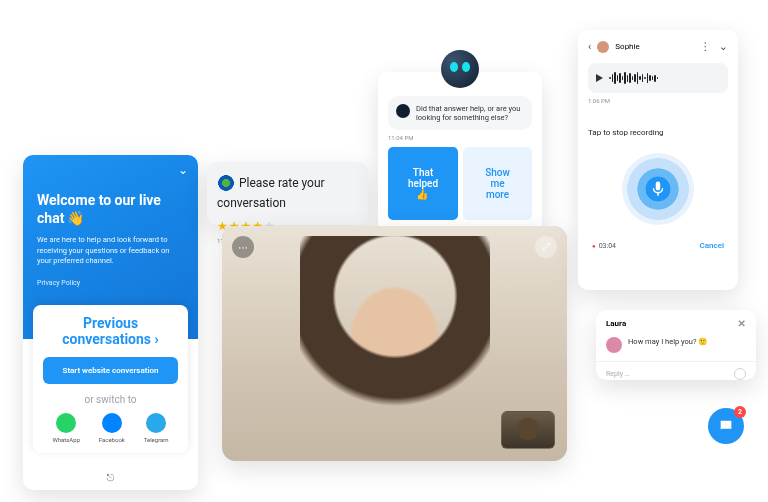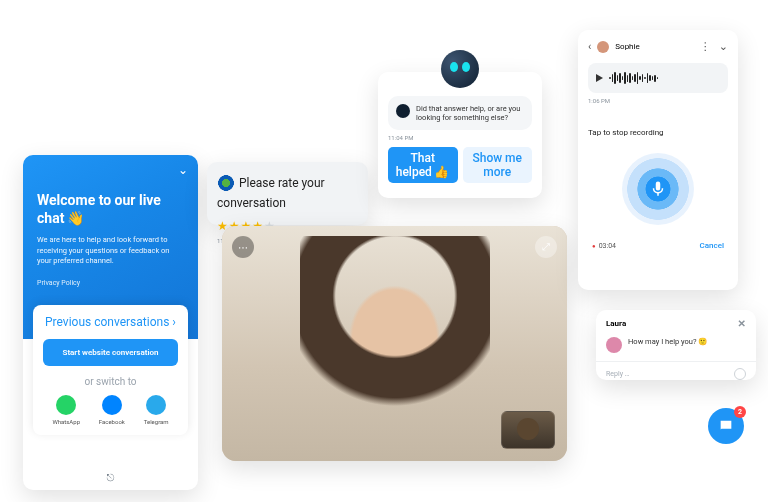--- a/index.html
+++ b/index.html
@@ -7,21 +7,21 @@
 .card{position:absolute;background:#fff;border-radius:10px;box-shadow:0 8px 24px rgba(0,0,0,.12)}
 
 
 .livechat{left:23px;top:155px;width:175px;height:335px;overflow:hidden}
 .lc-head{background:linear-gradient(150deg,#1f95f6 0%,#1787e8 40%,#1375d6 100%);height:184px;padding:14px;color:#fff;position:relative}
 .lc-chev{position:absolute;right:10px;top:8px;color:#fff;font-size:12px}
 .lc-title{font-size:14px;font-weight:700;margin-top:22px;line-height:1.3}
 .lc-sub{font-size:7.5px;opacity:.92;margin-top:8px;line-height:1.4}
 .lc-priv{font-size:7px;opacity:.85;margin-top:12px}
 .lc-body{background:#fff;margin:-34px 10px 0;border-radius:8px;box-shadow:0 -2px 10px rgba(0,0,0,.1);padding:10px;text-align:center;position:relative;z-index:1}
-.lc-prev{font-size:12px;color:#1f95f6;font-weight:400}
+.lc-prev{font-size:14px;color:#1f95f6;font-weight:700}
 .lc-btn{background:#1f95f6;color:#fff;font-size:8px;font-weight:600;padding:9px;border-radius:6px;margin-top:10px}
 .lc-switch{font-size:10px;color:#9aa3ad;margin-top:10px}
 .lc-ch{display:flex;justify-content:space-around;margin-top:8px}
 .lc-ch-item{text-align:center}
 .lc-ch-icon{width:20px;height:20px;border-radius:50%;margin:0 auto 3px}
 .lc-ch-lbl{font-size:6px;color:#555}
 .lc-foot{position:absolute;bottom:6px;left:0;right:0;text-align:center;color:#6e7a85;font-size:10px}
 
 
 .rating{left:207px;top:162px;width:161px;height:63px;padding:10px;background:#f1f3f5}
@@ -34,21 +34,21 @@
 
 .bot{left:378px;top:72px;width:164px;padding:12px 10px 10px;background:#fff}
 .bot-head{width:38px;height:38px;border-radius:50%;background:radial-gradient(circle at 30% 30%,#3d5470,#0f1f30);position:absolute;top:-22px;left:50%;transform:translateX(-50%)}
 .bot-head::before,.bot-head::after{content:"";position:absolute;width:8px;height:10px;background:#19e2ee;border-radius:50%;top:12px}
 .bot-head::before{left:9px}
 .bot-head::after{right:9px}
 .bot-bubble{background:#f4f6f8;border-radius:10px;padding:8px;font-size:7.5px;color:#333;margin-top:12px;display:flex;gap:6px}
 .bot-av{width:14px;height:14px;border-radius:50%;background:#0f1f30;flex-shrink:0}
 .bot-ts{font-size:6px;color:#8a939c;margin:4px 0 6px}
 .bot-row{display:flex;gap:5px;margin-bottom:5px}
-.bot-btn{flex:1;font-size:12px;padding:4px;border-radius:5px;text-align:center;font-weight:500}
+.bot-btn{flex:1;font-size:10px;padding:20px;border-radius:5px;text-align:center;font-weight:500}
 .bot-btn.pri{background:#1f95f6;color:#fff}
 .bot-btn.sec{background:#eaf4fe;color:#1f95f6}
 
 
 .video{left:222px;top:226px;width:345px;height:235px;border-radius:14px;overflow:hidden;background:#d9c8b5}
 .video-pill{position:absolute;top:10px;left:10px;width:22px;height:22px;background:rgba(0,0,0,.35);border-radius:50%;display:flex;align-items:center;justify-content:center;color:#fff;font-size:10px}
 .video-exp{position:absolute;top:10px;right:10px;width:22px;height:22px;background:rgba(255,255,255,.35);border-radius:50%;display:flex;align-items:center;justify-content:center;color:#fff;font-size:10px}
 .face{position:absolute;inset:0;background:radial-gradient(ellipse 120px 140px at 50% 48%,#e6c3a5 0%,#e6c3a5 35%,transparent 38%),linear-gradient(#e9e2d6 0%,#d2c5b3 60%,#c4b7a4 100%)}
 .hair{position:absolute;width:190px;height:200px;left:50%;transform:translateX(-50%);top:10px;background:radial-gradient(circle at 50% 30%,transparent 35%,#4a382b 37%,#4a382b 60%,transparent 65%)}
 .vbar{position:absolute;bottom:10px;left:50%;transform:translateX(-50%);background:rgba(18,22,28,.88);border-radius:24px;padding:6px 8px;display:flex;align-items:center;gap:8px}

